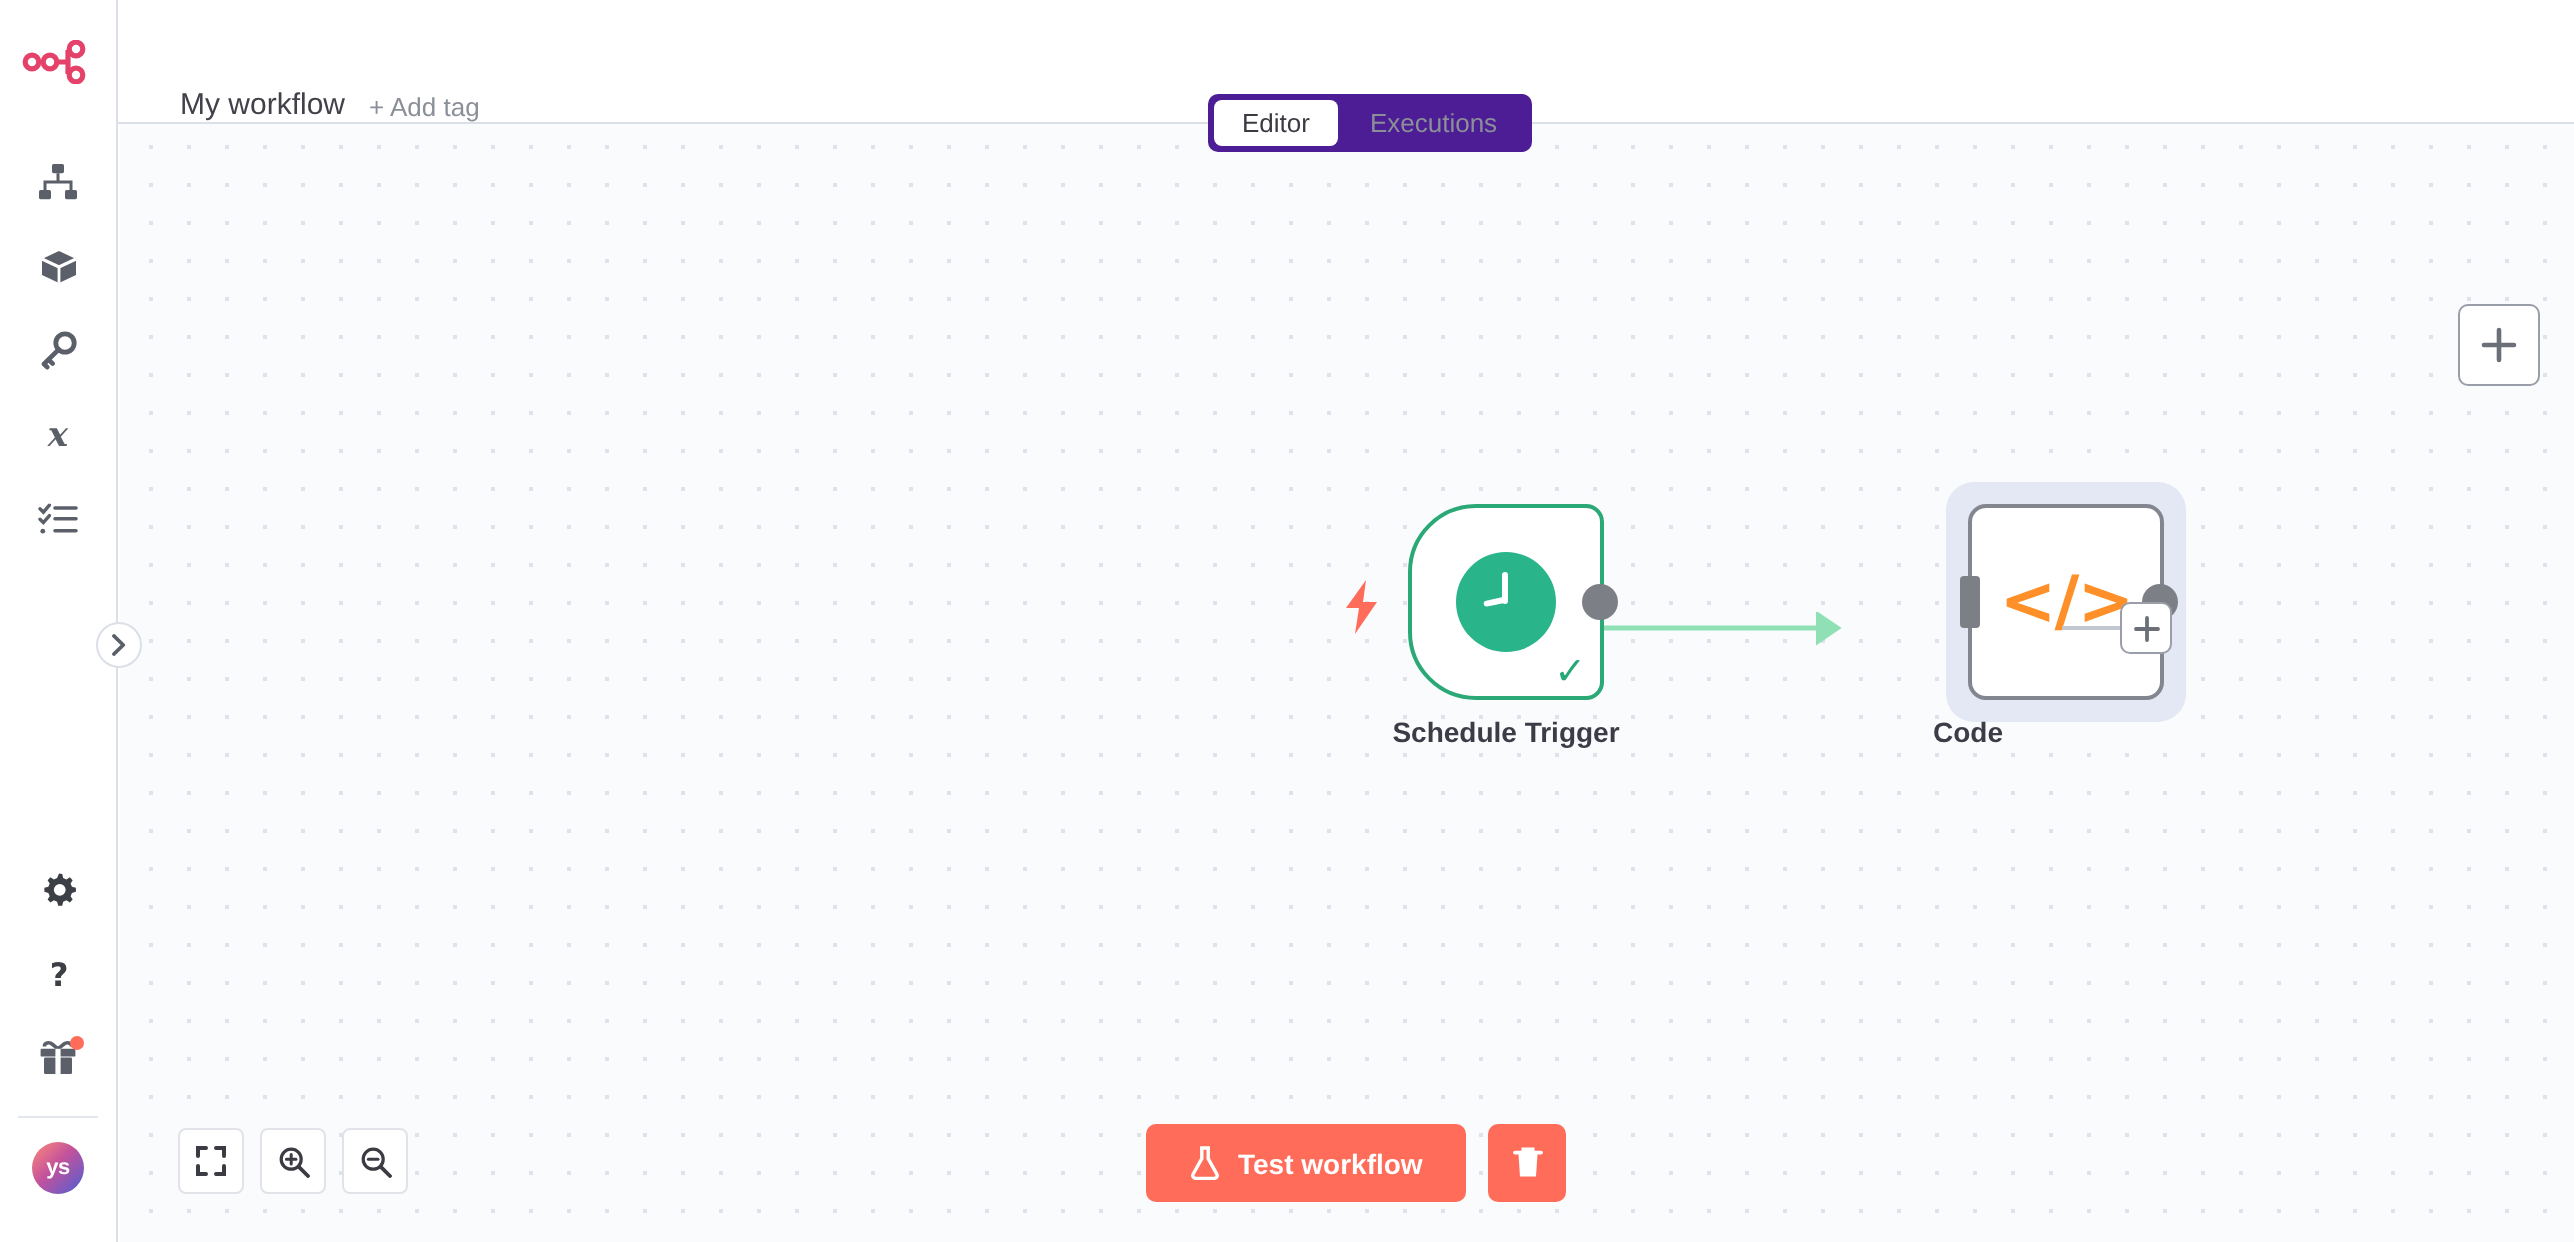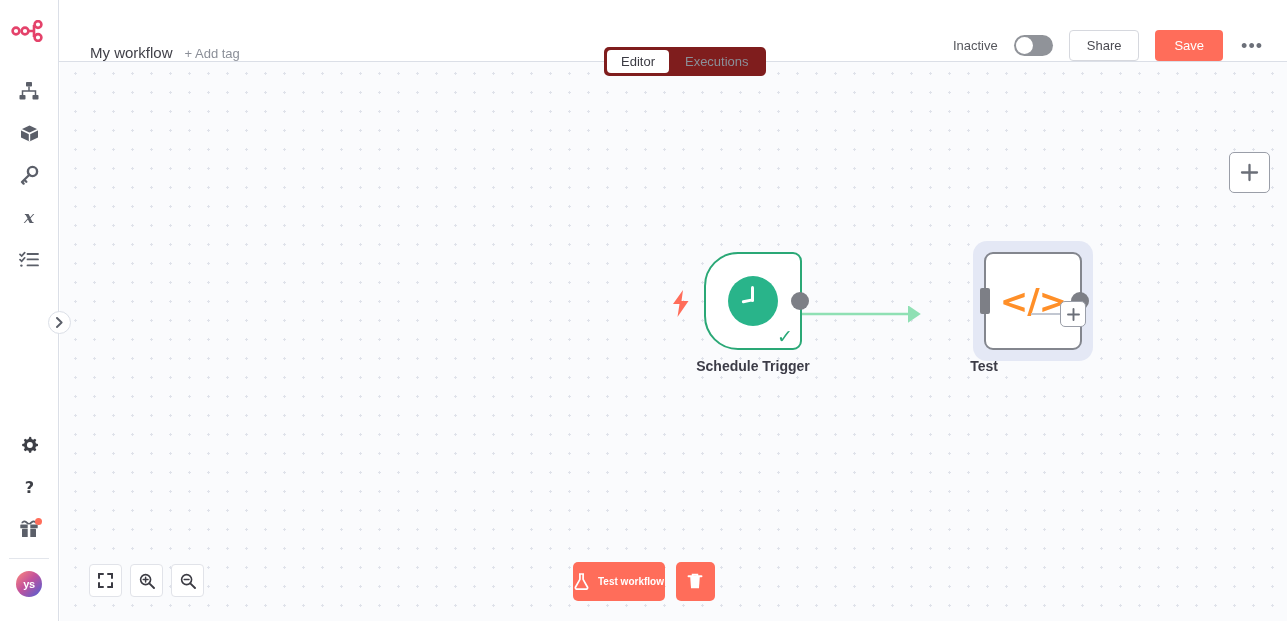--- a/index.html
+++ b/index.html
@@ -98,21 +98,21 @@
   }
   .btn-more {
     color: #6c7079; font-size: 18px; letter-spacing: 1px;
     cursor: pointer; padding: 0 2px; line-height: 10px;
   }
 
   
   .tabs {
     position: absolute; left: 604px; top: 47px;
     display: flex; align-items: center;
-    background: #7f1d1d; border-radius: 5px;
+    background: #4c1d95; border-radius: 5px;
     padding: 3px; gap: 2px; z-index: 25;
   }
   .tab {
     padding: 4px 14px; font-size: 13px; border-radius: 4px;
     color: #8b8f98; cursor: pointer;
   }
   .tab.active { background: #ffffff; color: #3b3b43; }
 
   
   .canvas {
@@ -228,23 +228,23 @@
     width: 33px; height: 33px;
     background: #ffffff; border: 1px solid #e1e3e9; border-radius: 4px;
     display: flex; align-items: center; justify-content: center;
     color: #3b3b43; cursor: pointer;
   }
   .run-group {
     position: absolute; left: 513px; top: 500px;
     display: flex; align-items: center; gap: 11px; z-index: 14;
   }
   .btn-test {
-    height: 39px; padding: 0 1px;
+    height: 39px; padding: 0 22px;
     background: #ff6d5a; color: #ffffff; border: none; border-radius: 5px;
-    font-size: 10px; font-weight: bold; cursor: pointer;
+    font-size: 14px; font-weight: bold; cursor: pointer;
     display: flex; align-items: center; gap: 9px;
     font-family: "Liberation Sans", sans-serif;
   }
   .btn-trash {
     width: 39px; height: 39px;
     background: #ff6d5a; border: none; border-radius: 5px;
     color: #ffffff; display: flex; align-items: center; justify-content: center;
     cursor: pointer;
   }
 </style>
@@ -348,29 +348,20 @@
   <div class="expand-chevron">
     <svg width="9" height="11" viewBox="0 0 9 11">
       <path d="M2 1 L6.6 5.5 L2 10" stroke="#5b5f69" stroke-width="1.9" fill="none" stroke-linecap="round" stroke-linejoin="round"></path>
     </svg>
   </div>
 
   <div class="header">
     <div class="wf-title">My workflow</div>
     <div class="add-tag">+ Add tag</div>
 
-    <div class="header-right">
-      <span class="inactive-label">Inactive</span>
-      <div class="toggle">
-        <span class="knob"></span>
-      </div>
-      <button class="btn-share">Share</button>
-      <button class="btn-save">Save</button>
-      <span class="btn-more">•••</span>
-    </div>
   </div>
 
   <div class="tabs">
     <div class="tab active">Editor</div>
     <div class="tab">Executions</div>
   </div>
 
   <div class="canvas">
 
     <div class="add-node-btn">
@@ -401,21 +392,21 @@
       <div class="node-label">Schedule Trigger</div>
     </div>
 
     <div class="node-wrap" style="left:924px; top:190px;">
       <div class="code-halo"></div>
       <div class="code-node">
         <div class="code-glyph">&lt;/&gt;</div>
         <div class="port-in"></div>
         <div class="port-out"></div>
       </div>
-      <div class="node-label">Test</div>
+      <div class="node-label">Code</div>
     </div>
 
     <div class="stub"></div>
     <div class="plus-conn">
       <svg width="13" height="13" viewBox="0 0 13 13">
         <path d="M6.5 1 V12 M1 6.5 H12" stroke="#6b6f78" stroke-width="1.9" stroke-linecap="round"></path>
       </svg>
     </div>
 
     <div class="zoom-group">

